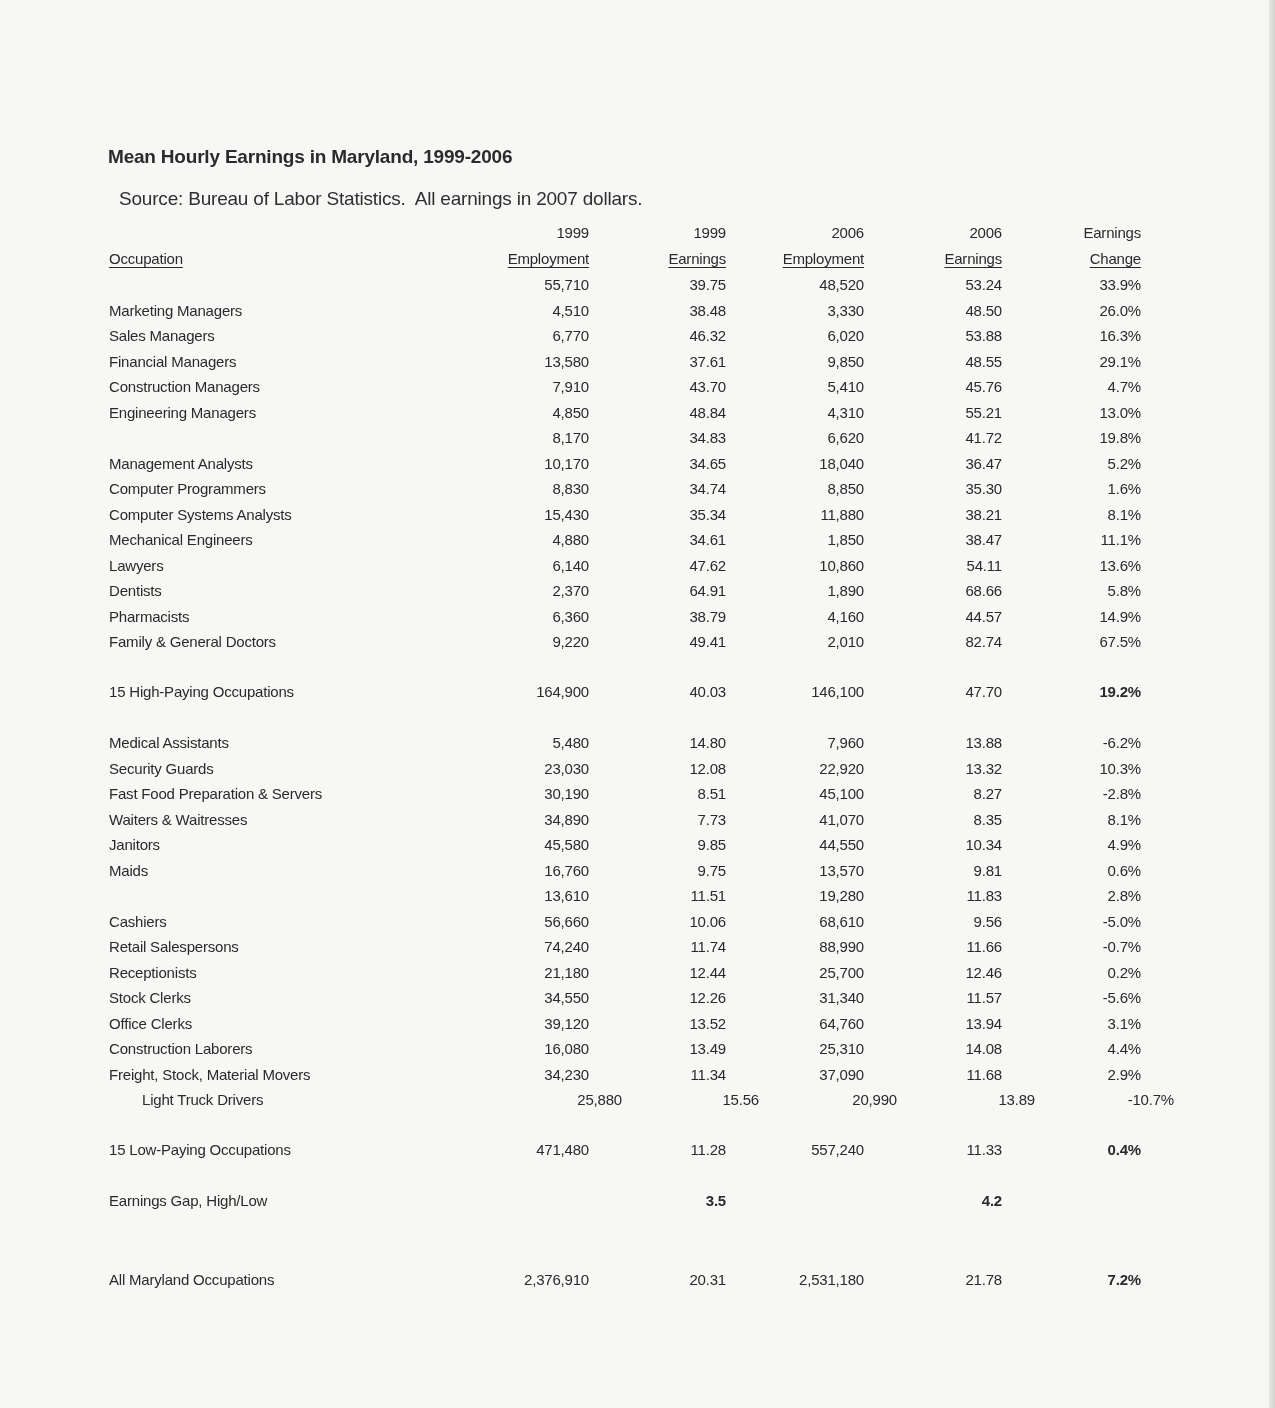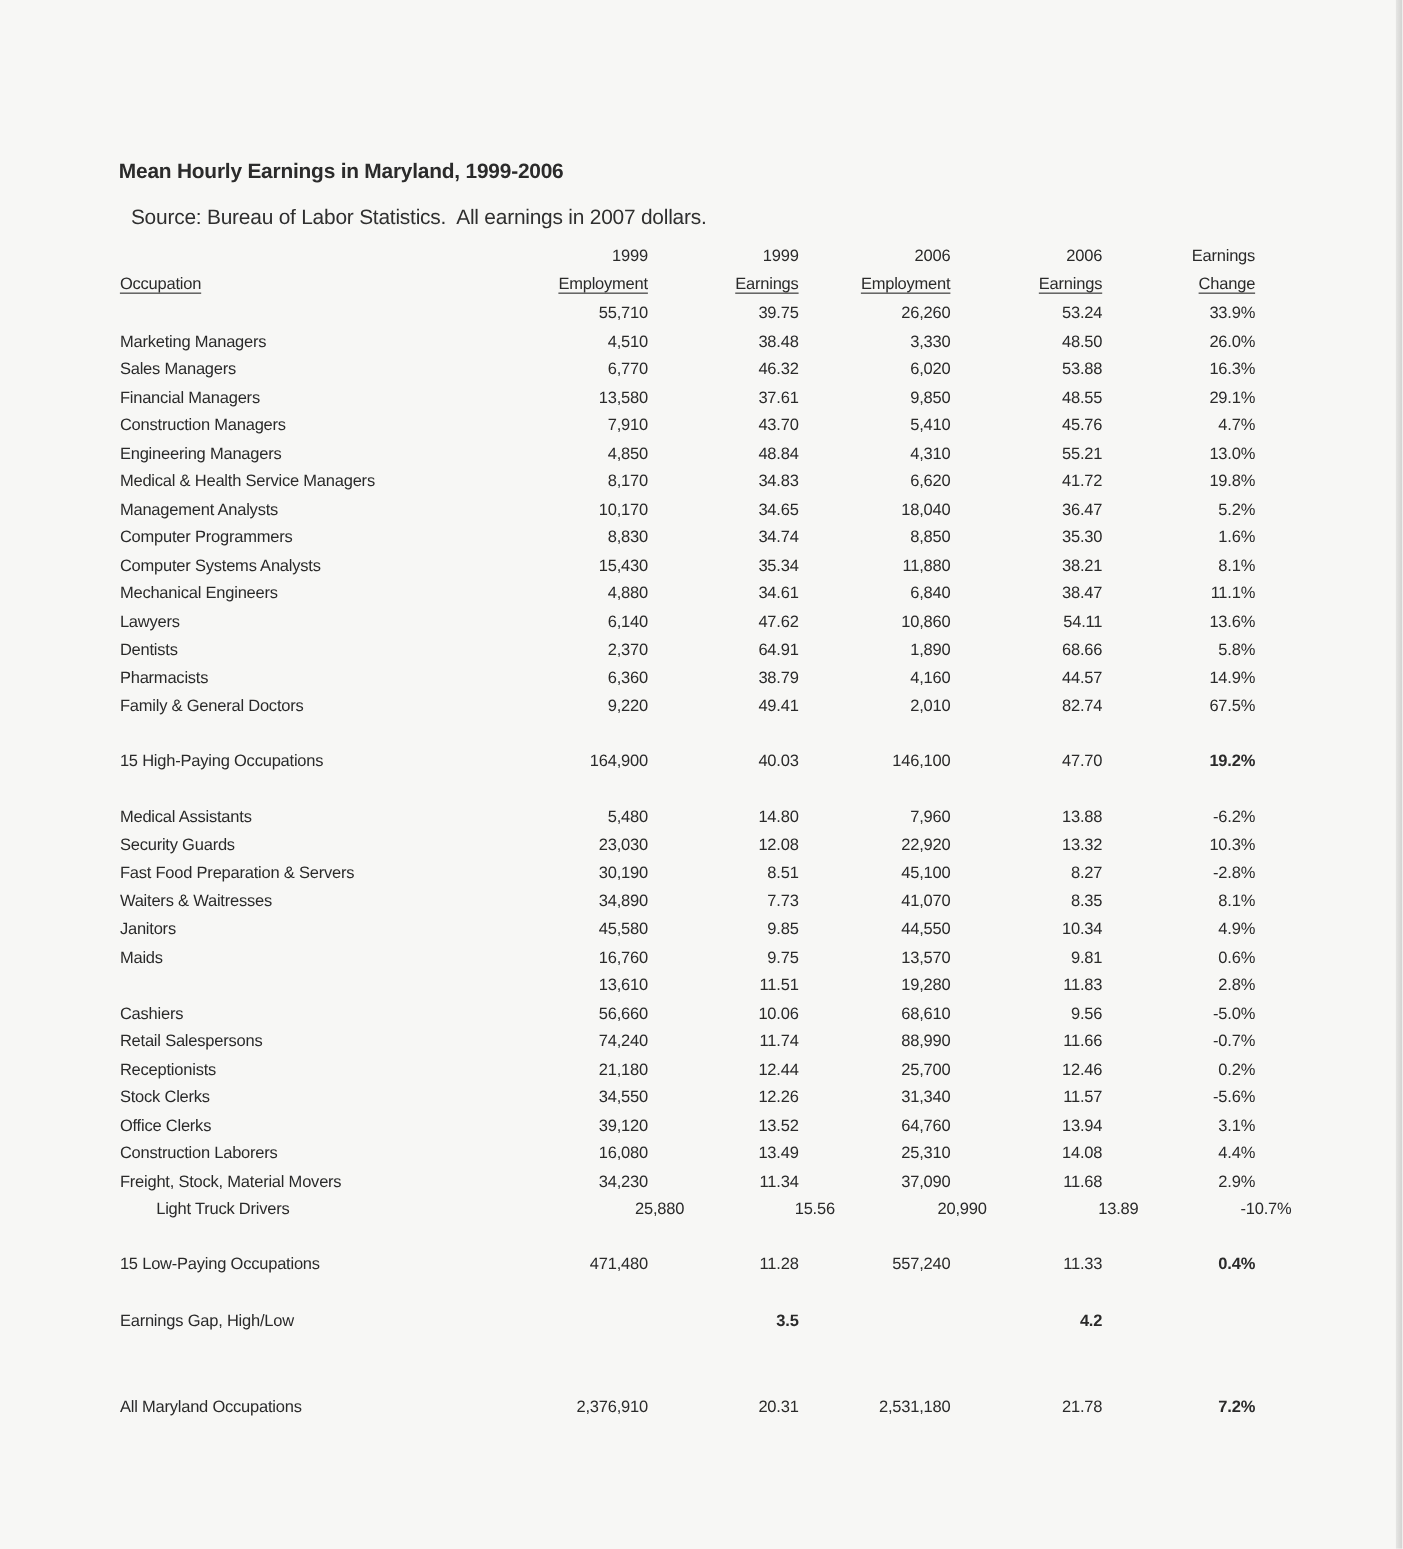--- a/index.html
+++ b/index.html
@@ -59,21 +59,21 @@
     <span class="cell occ u">Occupation</span>
     <span class="cell c1 u">Employment</span>
     <span class="cell c2 u">Earnings</span>
     <span class="cell c3 u">Employment</span>
     <span class="cell c4 u">Earnings</span>
     <span class="cell c5 u">Change</span>
   </div>
 <div class="row" style="top: 272px;">
       <span class="cell c1">55,710</span>
       <span class="cell c2">39.75</span>
-      <span class="cell c3">26,260</span>
+      <span class="cell c3">48,520</span>
       <span class="cell c4">53.24</span>
       <span class="cell c5">33.9%</span>
     </div>
     <div class="row" style="top: 297.5px;">
       <span class="cell occ">Marketing Managers</span>
       <span class="cell c1">4,510</span>
       <span class="cell c2">38.48</span>
       <span class="cell c3">3,330</span>
       <span class="cell c4">48.50</span>
       <span class="cell c5">26.0%</span>
@@ -104,21 +104,20 @@
     </div>
     <div class="row" style="top: 399.5px;">
       <span class="cell occ">Engineering Managers</span>
       <span class="cell c1">4,850</span>
       <span class="cell c2">48.84</span>
       <span class="cell c3">4,310</span>
       <span class="cell c4">55.21</span>
       <span class="cell c5">13.0%</span>
     </div>
     <div class="row" style="top: 425px;">
-      <span class="cell occ">Medical &amp; Health Service Managers</span>
       <span class="cell c1">8,170</span>
       <span class="cell c2">34.83</span>
       <span class="cell c3">6,620</span>
       <span class="cell c4">41.72</span>
       <span class="cell c5">19.8%</span>
     </div>
     <div class="row" style="top: 450.5px;">
       <span class="cell occ">Management Analysts</span>
       <span class="cell c1">10,170</span>
       <span class="cell c2">34.65</span>
@@ -139,21 +138,21 @@
       <span class="cell c1">15,430</span>
       <span class="cell c2">35.34</span>
       <span class="cell c3">11,880</span>
       <span class="cell c4">38.21</span>
       <span class="cell c5">8.1%</span>
     </div>
     <div class="row" style="top: 527px;">
       <span class="cell occ">Mechanical Engineers</span>
       <span class="cell c1">4,880</span>
       <span class="cell c2">34.61</span>
-      <span class="cell c3">6,840</span>
+      <span class="cell c3">1,850</span>
       <span class="cell c4">38.47</span>
       <span class="cell c5">11.1%</span>
     </div>
     <div class="row" style="top: 552.5px;">
       <span class="cell occ">Lawyers</span>
       <span class="cell c1">6,140</span>
       <span class="cell c2">47.62</span>
       <span class="cell c3">10,860</span>
       <span class="cell c4">54.11</span>
       <span class="cell c5">13.6%</span>

